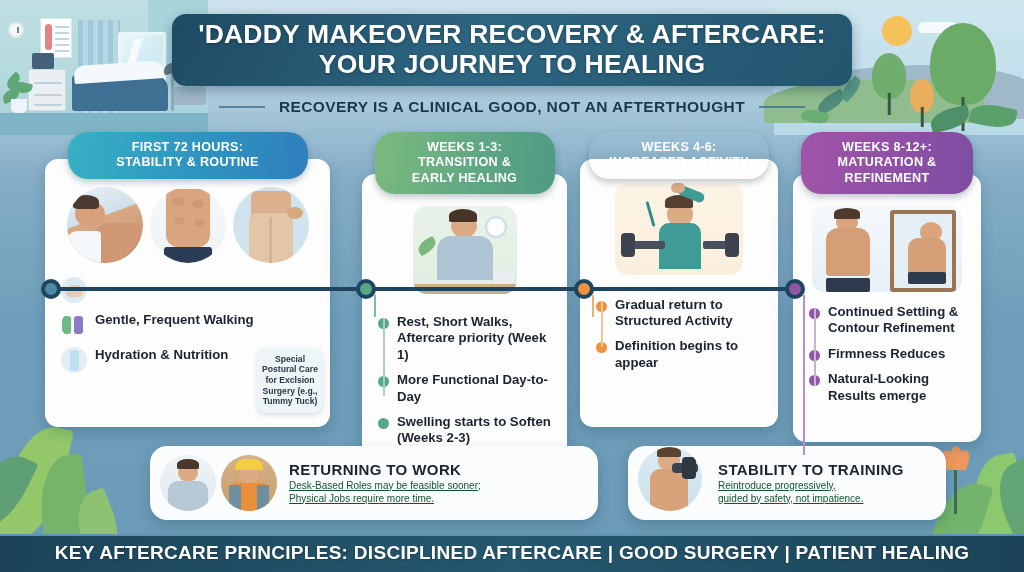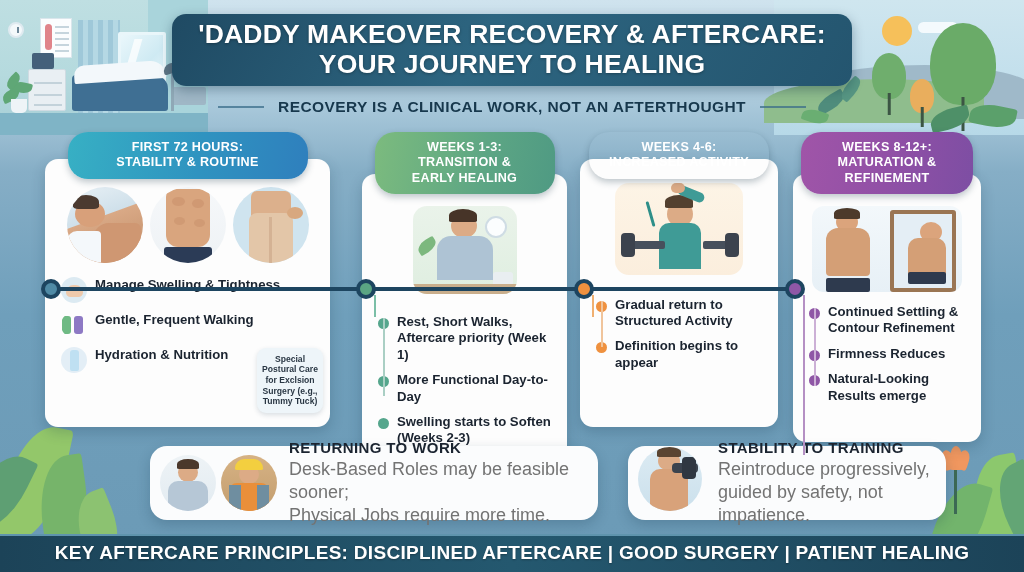--- a/index.html
+++ b/index.html
@@ -120,21 +120,21 @@
   .drop{position:absolute;top:0;width:2px;background:#c9ced3;z-index:4;}
 
   
   .bcard{
     position:absolute; background:#fbfcfd; border-radius:17px;
     box-shadow:0 5px 13px rgba(20,50,75,.22); display:flex; align-items:center;
     padding:9px 16px 9px 10px; gap:10px;
   }
   .bcard .imgs{display:flex;gap:5px;flex:0 0 auto;}
   .bcard .txt h3{font-size:15px;font-weight:bold;color:#1b2430;letter-spacing:.4px;margin-bottom:2px;}
-  .bcard .txt p{font-size:18px;line-height:1.28;color:#737373;}
+  .bcard .txt p{font-size:10px;line-height:1.28;color:#14532d;text-decoration:underline;}
 
   
   .footer{
     position:absolute;left:0;bottom:0;width:1024px;height:38px;
     background:linear-gradient(90deg,#1c4358 0%,#24586f 50%,#1c4358 100%);
     display:flex;align-items:center;justify-content:center;
   }
   .footer span{color:#fff;font-size:19px;font-weight:bold;letter-spacing:.3px;text-shadow:0 1px 2px rgba(0,0,0,.3);}
   .footer::before{content:"";position:absolute;left:0;top:0;width:100%;height:2px;background:#5f94ad;}
 
@@ -229,21 +229,21 @@
 
   <div class="title-bar">
     <h1>
       <span>'DADDY MAKEOVER RECOVERY &amp; AFTERCARE:</span><br>
       <span>YOUR JOURNEY TO HEALING</span>
     </h1>
   </div>
 
   <div class="subtitle-row">
     <span class="sub-dash"></span>
-    <span class="sub">RECOVERY IS A CLINICAL WORK, NOT AN AFTERTHOUGHT</span>
+    <span class="sub">RECOVERY IS A CLINICAL GOOD, NOT AN AFTERTHOUGHT</span>
     <span class="sub-dash"></span>
   </div>
 
   <div class="cols">
 
     <div class="col" style="left:45px;width:285px;">
       <div class="pill" style="width:240px;background:linear-gradient(100deg,#37b0c4 0%,#2f93c0 55%,#2f7fbd 100%);">
         <span>FIRST 72 HOURS:</span><br>
         <span>STABILITY &amp; ROUTINE</span>
       </div>
@@ -269,21 +269,20 @@
             <div class="sk" style="left:36px;top:30px;width:3px;height:46px;background:#d4b294;"></div>
             <div class="sk" style="left:54px;top:20px;width:16px;height:12px;border-radius:50%;background:#d8a87f;"></div>
           </div>
         </div>
 
         <div class="bullets">
           <div class="bullet">
             <span class="bicon" style="background:#dceaf2;">
               <span class="sk" style="left:5px;top:8px;width:17px;height:12px;border-radius:8px 8px 5px 5px;background:#eec9ab;"></span>
             </span>
-            <span class="btext">Manage Swelling &amp; Tightness</span>
           </div>
           <div class="bullet">
             <span class="bicon" style="background:transparent;">
               <span class="sk" style="left:1px;top:4px;width:9px;height:18px;background:#6fba84;border-radius:3px;"></span>
               <span class="sk" style="left:13px;top:4px;width:9px;height:18px;background:#8d79c4;border-radius:3px;"></span>
             </span>
             <span class="btext">Gentle, Frequent Walking</span>
           </div>
           <div class="bullet">
             <span class="bicon" style="background:#e3eef6;">

